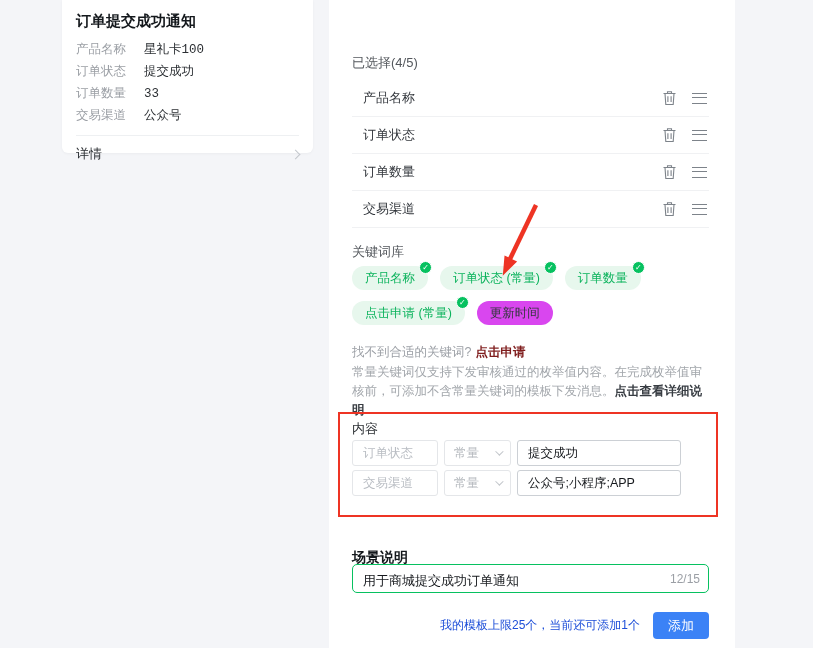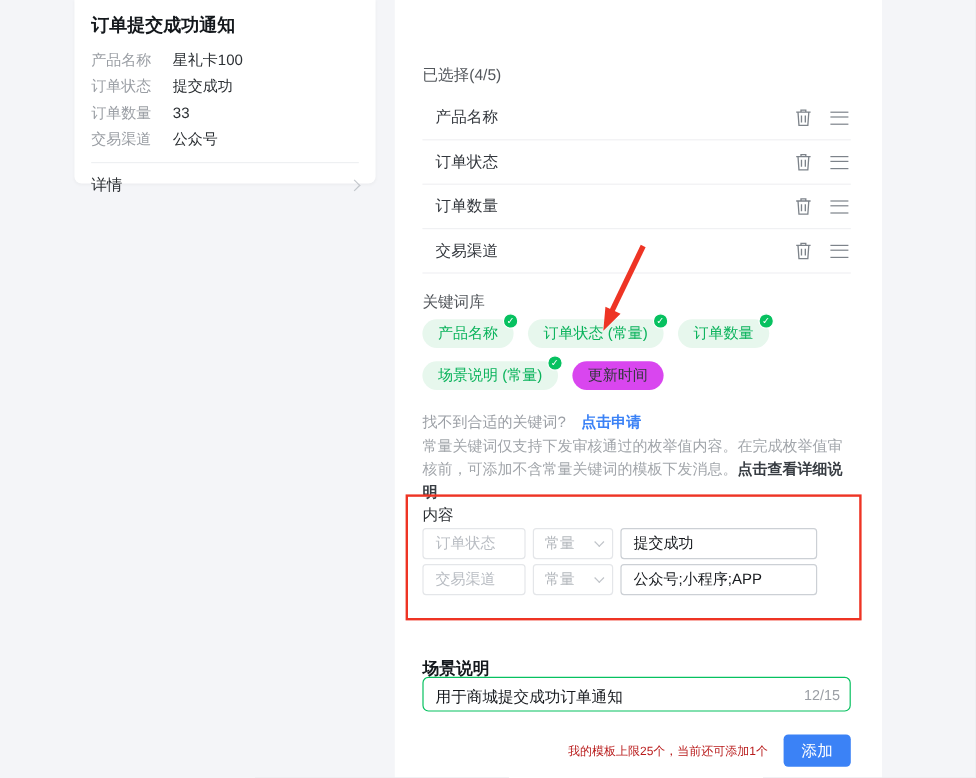--- a/index.html
+++ b/index.html
@@ -3,21 +3,21 @@
 <meta charset="utf-8">
 <style>
   * { margin:0; padding:0; box-sizing:border-box; }
   html,body { background:#e9ebee; }
   body { font-family:"Liberation Sans","DejaVu Sans",sans-serif; }
   .canvas { position:relative; width:813px; height:648px; background:#f4f5f8; overflow:hidden; margin:0 auto; }
 
   
   .preview-card { position:absolute; left:62px; top:0; width:251px; height:153px;
     background:#fff; border-radius:0 0 6px 6px; box-shadow:0 1px 3px rgba(0,0,0,.04); }
-  .pc-inner { padding:8px 14px 0 14px; }
+  .pc-inner { padding:8px 14px 0 14px;font-family:Liberation Mono, monospace; }
   .pc-title { font-size:15px; font-weight:bold; color:#14181c; padding:4px 0 8px 0; }
   .pc-row { display:flex; font-size:12.5px; line-height:22px; }
   .pc-label { width:68px; color:#9a9ea4; }
   .pc-value { color:#2b2f33; }
   .pc-divider { border-top:1px solid #eef0f2; margin:8px 14px 0 14px; }
   .pc-detail { display:flex; justify-content:space-between; align-items:center;
     padding:9px 14px 0 14px; font-size:13px; color:#2b2f33; cursor:pointer; }
   .chev-right { width:7px; height:7px; border-top:1.5px solid #c3c7cc; border-right:1.5px solid #c3c7cc;
     transform:rotate(45deg); display:inline-block; }
 
@@ -38,21 +38,21 @@
 
   .tags { top:266px; display:flex; flex-wrap:wrap; gap:11px 12px; width:300px; }
   .tag { position:relative; height:24px; line-height:24px; padding:0 13px; border-radius:12px;
     font-size:12.5px; cursor:pointer; white-space:nowrap; }
   .tag.sel { background:#e7f7ed; color:#0bb35c; }
   .tag.unsel { background:#d946ef; color:#33373d; }
   .badge { position:absolute; top:-5px; right:-4px; width:13px; height:13px; border-radius:50%;
     background:#07c160; border:1.5px solid #fff; color:#fff; font-size:8px; line-height:11px; text-align:center; }
 
   .hint { top:344px; font-size:12.5px; color:#9b9fa5; }
-  .hint b { color:#3b82f6; font-weight:bold; margin-left:13px; cursor:pointer; }
+  .hint b { color:#7f1d1d; font-weight:bold; margin-left:4px; cursor:pointer; }
   .notice { top:363px; font-size:12.5px; color:#a2a6ab; line-height:19px; }
   .notice b { color:#383d43; font-weight:bold; cursor:pointer; }
 
   .red-box { position:absolute; left:9px; top:412px; width:380px; height:105px;
     border:2px solid #ee3424; pointer-events:none; z-index:5; }
 
   .content-title { top:420px; font-size:13px; color:#2b2f33; }
   .c-row { display:flex; gap:6px; height:26px; }
   .c-row input, .c-sel { height:26px; border-radius:3px; font-size:12.5px;
     font-family:"Liberation Sans","DejaVu Sans",sans-serif; outline:none; }
@@ -64,21 +64,21 @@
   .val-input { width:164px; border:1px solid #ccd0d5; color:#16191d; padding:0 10px; }
 
   .scene-title { top:549px; font-size:14px; font-weight:bold; color:#14181c; }
   .scene-wrap { top:564px; position:absolute; height:29px; }
   .scene-input { width:100%; height:29px; border:1.5px solid #07c160; border-radius:5px;
     padding:4px 44px 0 10px; font-size:13px; color:#16191d; outline:none;
     font-family:"Liberation Sans","DejaVu Sans",sans-serif; }
   .counter { position:absolute; right:9px; top:8px; font-size:12px; color:#9b9fa5; }
 
   .footer { top:612px; display:flex; align-items:center; justify-content:flex-end; gap:13px; }
-  .quota { font-size:10px; color:#b91c1c; }
+  .quota { font-size:12px; color:#1d4ed8; }
   .add-btn { width:56px; height:27px; background:#3b82f6; color:#fff; font-size:13px;
     border:none; border-radius:4px; cursor:pointer; font-family:"Liberation Sans","DejaVu Sans",sans-serif; }
 
   .arrow-svg { position:absolute; left:470px; top:193px; z-index:6; pointer-events:none; }
 </style>
 </head>
 <body>
 
 <div class="canvas">
 
@@ -178,21 +178,21 @@
       </span>
       <span class="tag sel">
         <span>订单状态 (常量)</span>
         <span class="badge">✓</span>
       </span>
       <span class="tag sel">
         <span>订单数量</span>
         <span class="badge">✓</span>
       </span>
       <span class="tag sel">
-        <span>场景说明 (常量)</span>
+        <span>点击申请 (常量)</span>
         <span class="badge">✓</span>
       </span>
       <span class="tag unsel">
         <span>更新时间</span>
       </span>
     </div>
 
     <div class="p-abs hint">
       <span>找不到合适的关键词?</span><b>点击申请</b>
     </div>

